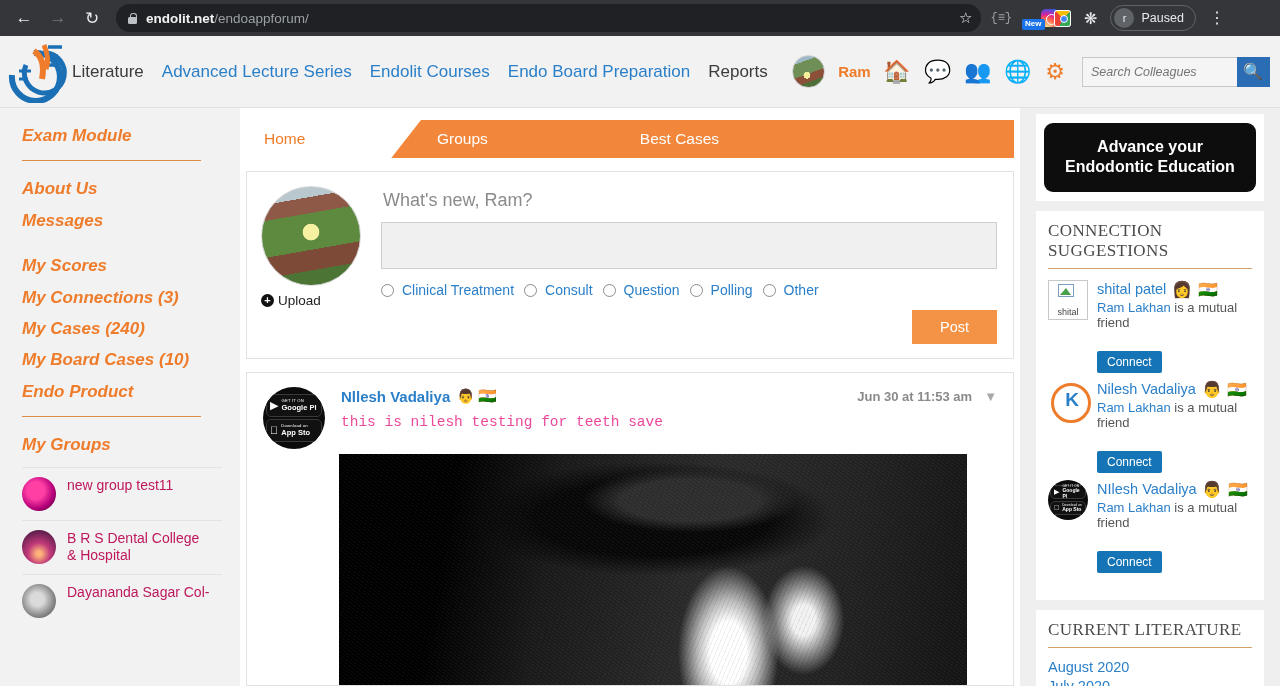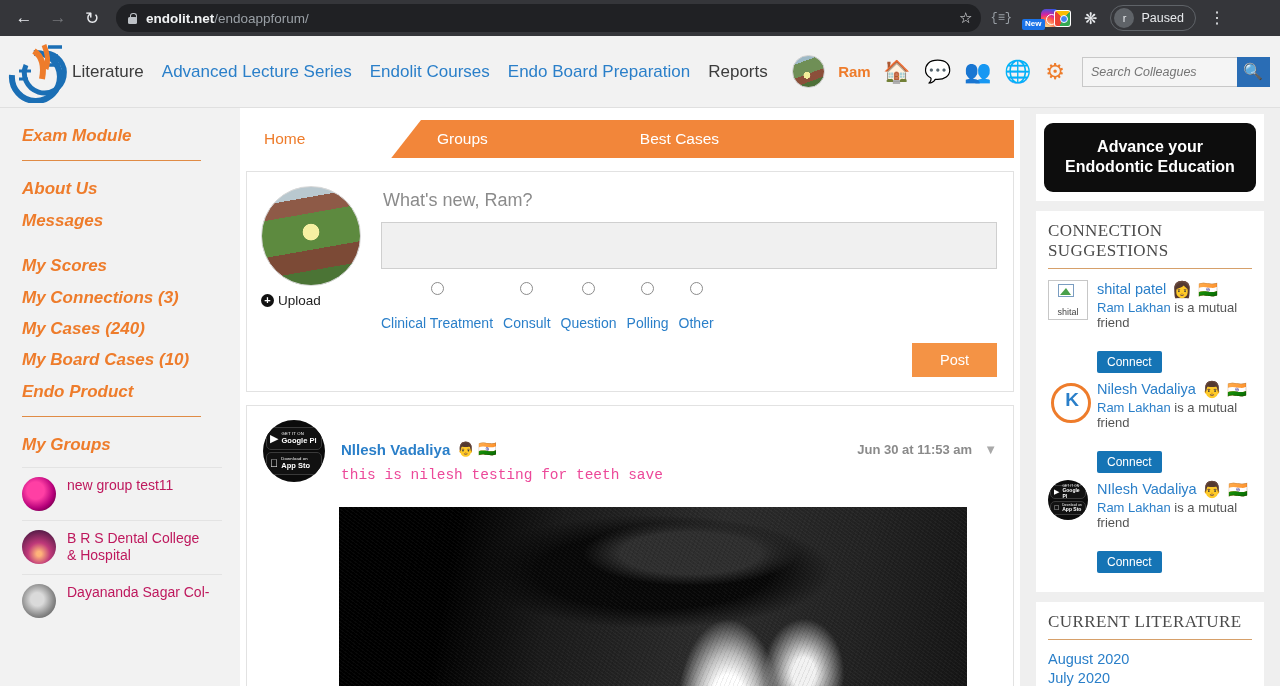--- a/index.html
+++ b/index.html
@@ -178,21 +178,21 @@
     width:13px; height:13px; border-radius:50%; background:#111; color:#fff;
     font-size:11px; line-height:13px; text-align:center; font-weight:700;
   }
   .comp-right { flex:1 1 auto; padding-left:2px; }
   .whatsnew { font-size:18px; color:#8b8b8b; margin:4px 0 11px 2px; }
   .comp-box {
     width:100%; height:47px; background:#f0f0f0; border:1px solid #cfcfcf;
     resize:none; outline:none; font-family:"Liberation Sans", sans-serif; font-size:14px;
   }
   .radios { display:flex; align-items:center; gap:2px; margin-top:9px; }
-  .radio-opt { display:flex; align-items:center; gap:20px; margin-right:8px; cursor:pointer;flex-direction:column; }
+  .radio-opt { display:flex; align-items:center; gap:8px; margin-right:8px; cursor:pointer; }
   .radio-dot {
     width:13px; height:13px; border:1px solid #8c8c8c; border-radius:50%; background:#fff;
     flex:0 0 auto;
   }
   .radio-opt span { color:#2a7fc9; font-size:14px; }
   .post-row { display:flex; justify-content:flex-end; margin-top:12px; }
   .post-btn {
     background:#f49345; border:none; color:#fff; font-size:14.5px;
     padding:9px 28px; cursor:pointer; font-family:"Liberation Sans", sans-serif;
   }
@@ -207,21 +207,21 @@
   .badge-store {
     width:56px; height:23px; background:#111; border:1px solid #3a3a3a; border-radius:5px;
     color:#fff; font-size:5.5px; display:flex; align-items:center; gap:3px;
     padding:0 3px; margin:1px 0;
   }
   .badge-store .glyph { font-size:11px; line-height:1; }
   .badge-store .txt { display:flex; flex-direction:column; line-height:1.05; }
   .badge-store .txt .sm { font-size:4.2px; letter-spacing:.2px; }
   .badge-store .txt .lg { font-size:7.5px; font-weight:700; }
   .post-meta { flex:1 1 auto; min-width:0; }
-  .post-author-row { display:flex; align-items:center;margin-top:20px; }
+  .post-author-row { display:flex; align-items:center; }
   .post-author { color:#2a7fc9; font-weight:700; font-size:15px; text-decoration:none; }
   .flagpair { display:flex; align-items:center; gap:4px; margin-left:7px; font-size:15px; }
   .avatar-glyph { font-size:14px; }
   .post-time { margin-left:auto; color:#8a8a8a; font-size:13px; white-space:nowrap;font-weight:bold; }
   .chev { color:#a9a9a9; font-size:13px; margin-left:12px; cursor:pointer; }
   .post-text { color:#ec4899; font-size:14.5px; margin:9px 0 24px 0;font-family:Liberation Mono, monospace; }
   .xray {
     width:628px; height:231px; background:#000; position:relative; overflow:hidden;
     margin-left:-2px;
   }
@@ -243,21 +243,21 @@
 
   
   .rsidebar {
     width:260px; flex:0 0 260px; background:#efefef; padding:6px 16px 0 16px;
   }
   .ad-card { background:#fff; padding:9px 8px; }
   .ad-black {
     background:#0d0d0d; border-radius:9px; color:#fff; text-align:center;
     padding:14px 8px; font-weight:700; font-size:16px; line-height:1.28;
   }
-  .panel { background:#fff; margin-top:10px; padding:10px 12px 12px 12px; }
+  .panel { background:#fff; margin-top:10px; padding:10px 12px 20px 12px; }
   .panel-title {
     font-family:"Liberation Serif", serif; font-size:17px; color:#4a4a4a;
     letter-spacing:.4px; padding-bottom:7px;
   }
   .panel-rule { border-top:1px solid #d6a06a; margin-bottom:11px; }
   .sugg { display:flex; gap:9px; margin-bottom:7px; }
   .sugg-av { width:40px; height:40px; flex:0 0 auto; }
   .broken-img {
     width:40px; height:40px; border:1px solid #c7c7c7; background:#fff;
     display:flex; flex-direction:column; align-items:center; justify-content:flex-end;

